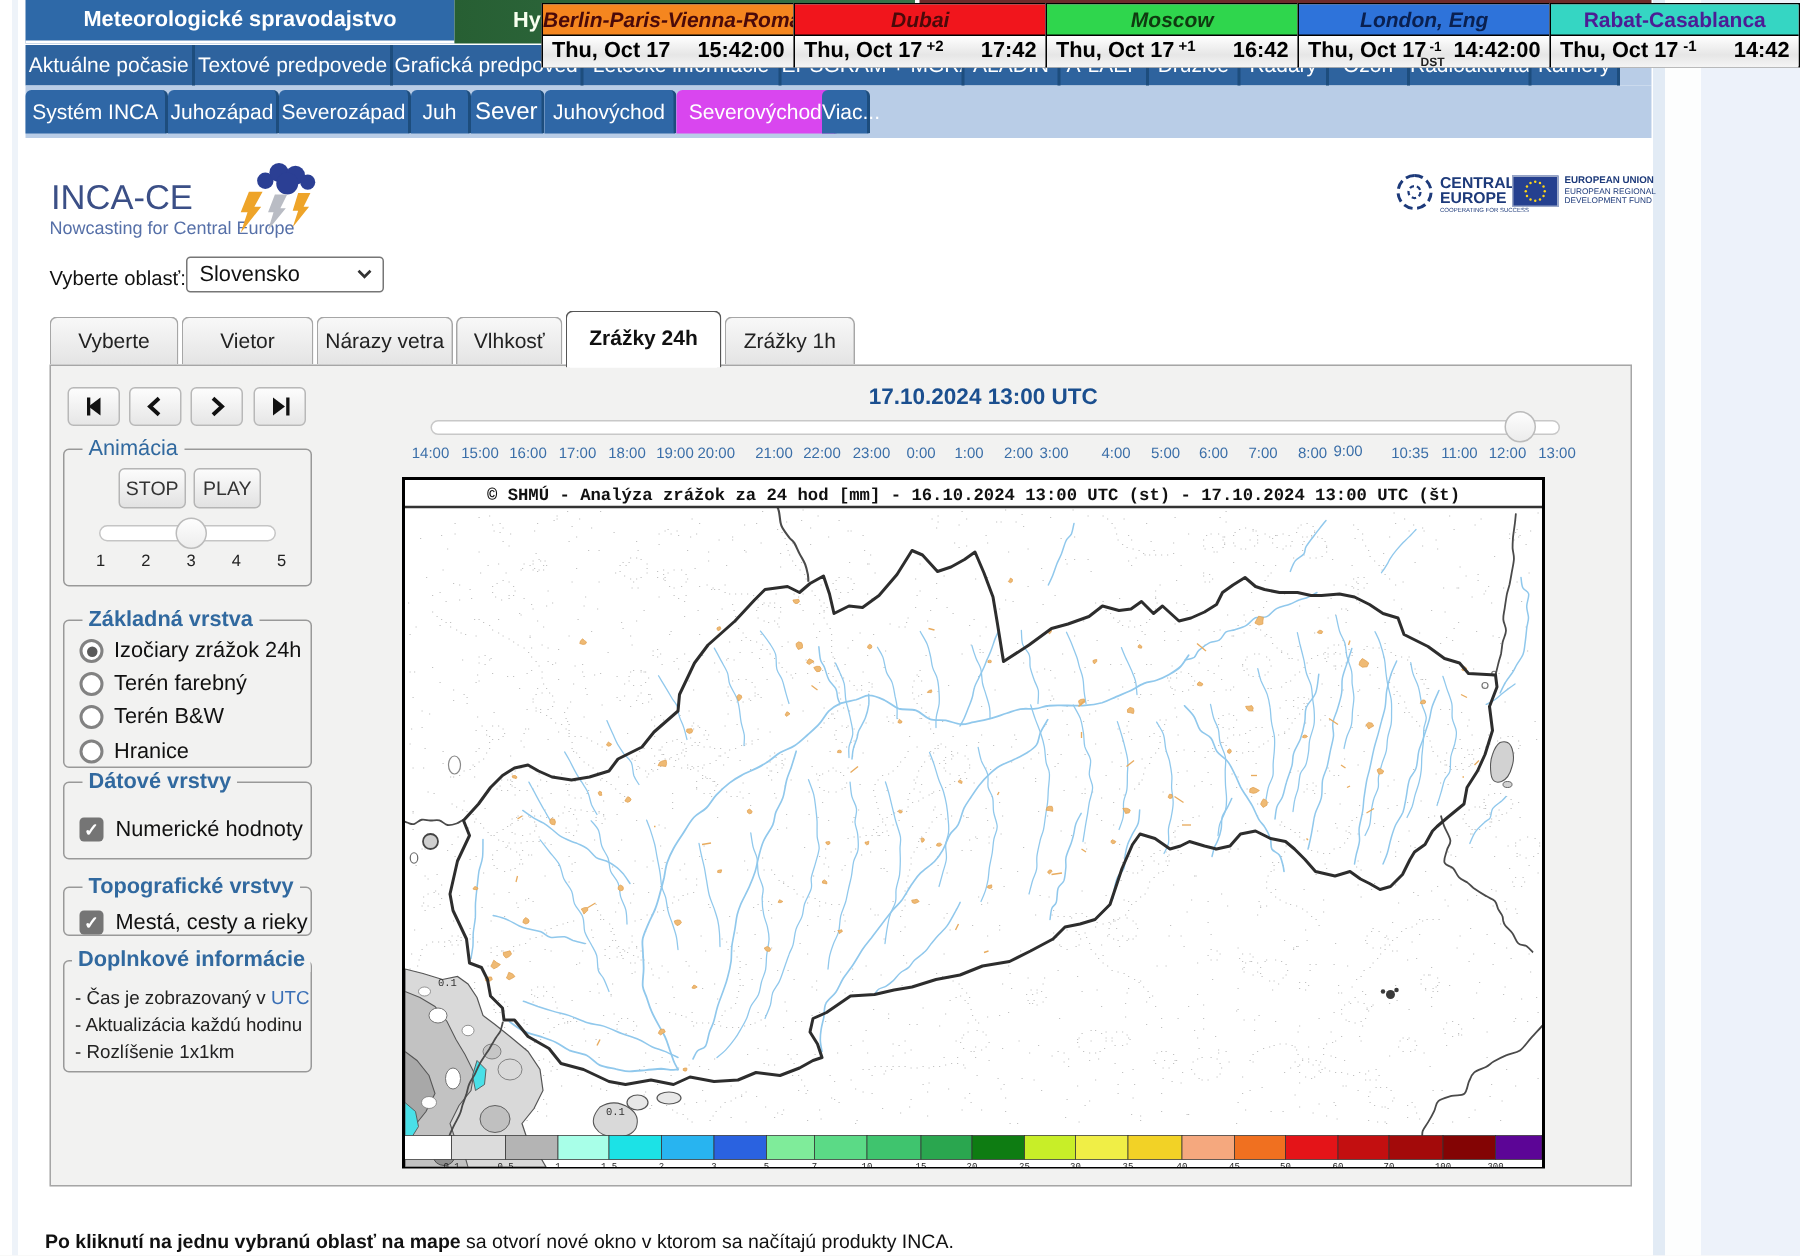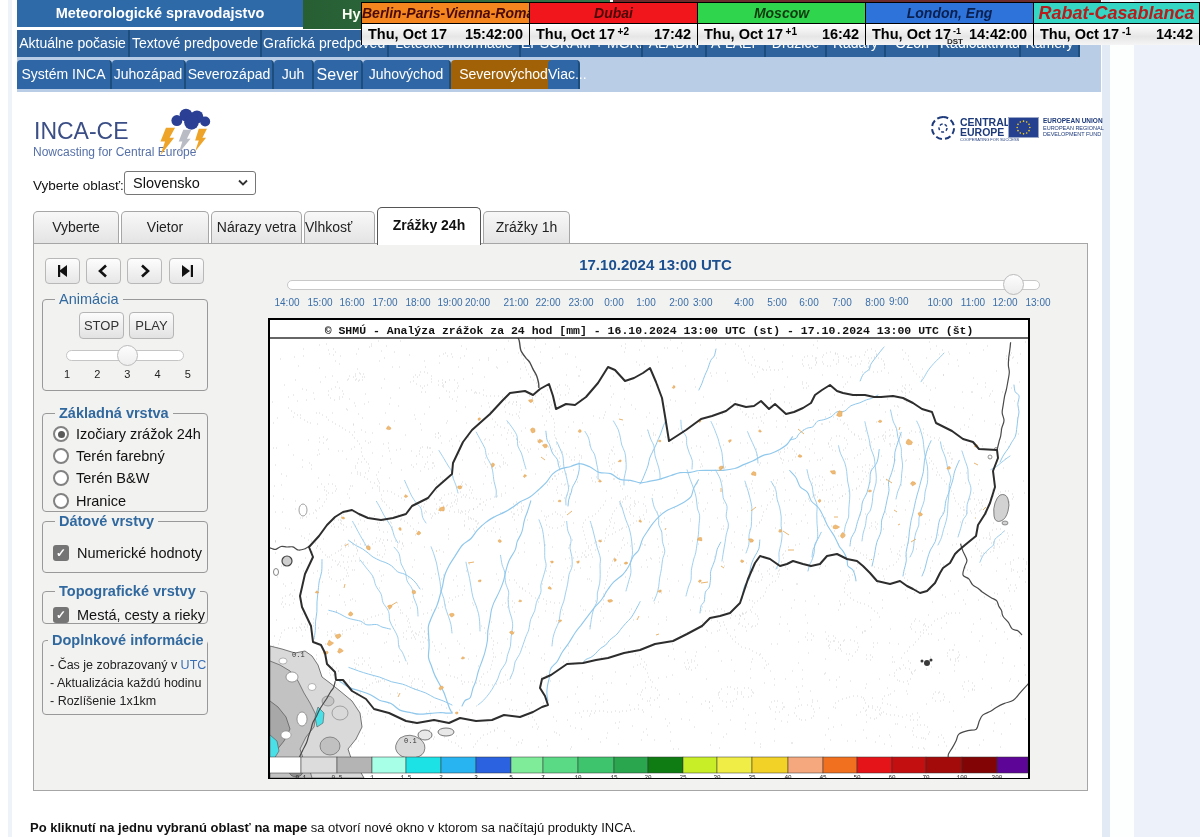--- a/index.html
+++ b/index.html
@@ -29,21 +29,21 @@
 <div style="position:absolute;left:940px;top:30px;width:81px;height:27px;border-right:2px solid #1d4d7d;box-sizing:border-box;text-align:center;line-height:27px;font-size:14px;color:#fff;white-space:nowrap;overflow:hidden;z-index:2">Rádioaktivita</div>
 <div style="position:absolute;left:1021px;top:30px;width:59px;height:27px;border-right:2px solid #1d4d7d;box-sizing:border-box;text-align:center;line-height:27px;font-size:14px;color:#fff;white-space:nowrap;overflow:hidden;z-index:2">Kamery</div>
 <div class="abs" style="left:1080px;top:45px;width:21px;height:12px;background:#b9cde7"></div>
 <div class="abs" style="left:17px;top:57px;width:1084px;height:35px;background:#b9cde7"></div>
 <div style="position:absolute;left:17px;top:60px;width:95px;height:29px;background:#2f67a6;border-right:2px solid #1d4d7d;box-sizing:border-box;text-align:center;line-height:29px;font-size:14px;color:#fff;border-radius:4px 4px 0 0;z-index:2">Systém INCA</div>
 <div style="position:absolute;left:112px;top:60px;width:74px;height:29px;background:#2f67a6;border-right:2px solid #1d4d7d;box-sizing:border-box;text-align:center;line-height:29px;font-size:14px;color:#fff;border-radius:4px 4px 0 0;z-index:2">Juhozápad</div>
 <div style="position:absolute;left:186px;top:60px;width:88px;height:29px;background:#2f67a6;border-right:2px solid #1d4d7d;box-sizing:border-box;text-align:center;line-height:29px;font-size:14px;color:#fff;border-radius:4px 4px 0 0;z-index:2">Severozápad</div>
 <div style="position:absolute;left:274px;top:60px;width:40px;height:29px;background:#2f67a6;border-right:2px solid #1d4d7d;box-sizing:border-box;text-align:center;line-height:29px;font-size:14px;color:#fff;border-radius:4px 4px 0 0;z-index:2">Juh</div>
 <div style="position:absolute;left:314px;top:60px;width:49px;height:29px;background:#2f67a6;border-right:2px solid #1d4d7d;box-sizing:border-box;text-align:center;line-height:29px;font-size:16px;color:#fff;border-radius:4px 4px 0 0;z-index:2">Sever</div>
 <div style="position:absolute;left:363px;top:60px;width:88px;height:29px;background:#2f67a6;border-right:2px solid #1d4d7d;box-sizing:border-box;text-align:center;line-height:29px;font-size:14px;color:#fff;border-radius:4px 4px 0 0;z-index:2">Juhovýchod</div>
-<div style="position:absolute;left:451px;top:60px;width:107px;height:29px;background:#a16207;border-right:2px solid #1d4d7d;box-sizing:border-box;text-align:center;line-height:29px;font-size:14px;color:#fff;border-radius:4px 4px 0 0;z-index:2">Severovýchod</div>
+<div style="position:absolute;left:451px;top:60px;width:107px;height:29px;background:#d946ef;border-right:2px solid #1d4d7d;box-sizing:border-box;text-align:center;line-height:29px;font-size:14px;color:#fff;border-radius:4px 4px 0 0;z-index:2">Severovýchod</div>
 <div style="position:absolute;left:548px;top:60px;width:32px;height:29px;background:#2f67a6;border-right:2px solid #1d4d7d;box-sizing:border-box;text-align:center;line-height:29px;font-size:14px;color:#fff;border-radius:4px 4px 0 0;z-index:2">Viac...</div>
 
 <div style="position:absolute;left:361px;top:2px;width:839px;height:43px;z-index:50">
     <div style="position:absolute;left:0px;top:0;width:169px;height:43px;border:1px solid #000;box-sizing:border-box;background:#fff">
       <div style="height:20px;background:#f5861f;border-bottom:1px solid #000;text-align:center;font-style:italic;font-weight:bold;font-size:14px;color:#4a0a0a;line-height:20px;white-space:nowrap;overflow:hidden">Berlin-Paris-Vienna-Roma</div>
       <div style="height:21px;background:linear-gradient(#ffffff,#e6e6e6 60%,#f5f5f5);position:relative;font-weight:bold;font-size:14.5px;color:#000;line-height:21px">
         <span style="position:absolute;left:6px">Thu, Oct 17</span>
         <span style="position:absolute;right:6px">15:42:00</span>
       </div>
     </div>
@@ -66,21 +66,21 @@
     <div style="position:absolute;left:504px;top:0;width:169px;height:43px;border:1px solid #000;box-sizing:border-box;background:#fff">
       <div style="height:20px;background:#2e73da;border-bottom:1px solid #000;text-align:center;font-style:italic;font-weight:bold;font-size:14px;color:#0a2050;line-height:20px;white-space:nowrap;overflow:hidden">London, Eng</div>
       <div style="height:21px;background:linear-gradient(#ffffff,#e6e6e6 60%,#f5f5f5);position:relative;font-weight:bold;font-size:14.5px;color:#000;line-height:21px">
         <span style="position:absolute;left:6px">Thu, Oct 17</span>
         <span style="position:absolute;right:6px">14:42:00</span>
         <span style="position:absolute;right:70px;top:7px;font-size:8px;color:#222">DST</span>
         <span style="position:absolute;right:72px;top:-3px;font-size:9px;font-weight:bold">-1</span>
       </div>
     </div>
     <div style="position:absolute;left:672px;top:0;width:167px;height:43px;border:1px solid #000;box-sizing:border-box;background:#fff">
-      <div style="height:20px;background:#35d6c3;border-bottom:1px solid #000;text-align:center;font-style:italic;font-weight:bold;font-size:18px;color:#b91c1c;line-height:20px;white-space:nowrap;overflow:hidden">Rabat-Casablanca</div>
+      <div style="height:20px;background:#35d6c3;border-bottom:1px solid #000;text-align:center;font-weight:bold;font-size:14px;color:#4c1d95;line-height:20px;white-space:nowrap;overflow:hidden">Rabat-Casablanca</div>
       <div style="height:21px;background:linear-gradient(#ffffff,#e6e6e6 60%,#f5f5f5);position:relative;font-weight:bold;font-size:14.5px;color:#000;line-height:21px">
         <span style="position:absolute;left:6px">Thu, Oct 17</span>
         <span style="position:absolute;right:6px">14:42</span>
         <span style="position:absolute;right:68px;top:-3px;font-size:10px;font-weight:bold">-1</span>
       </div>
     </div>
   </div>
 
 <div style="position:absolute;left:33px;top:103px;width:260px;height:58px">
 <div style="position:absolute;left:1px;top:15px;font-size:23px;color:#3b4f86">INCA-CE</div>
@@ -125,21 +125,21 @@
   </div>
 
 <div class="abs" style="left:33px;top:178px;font-size:13.5px;color:#111">Vyberte oblasť:</div>
 <div class="abs" style="left:124px;top:171px;width:132px;height:24px;border:1px solid #767676;border-radius:3px;background:#fff;box-sizing:border-box;font-size:14.5px;color:#111;line-height:22px;padding-left:8px">Slovensko<svg style="position:absolute;right:7px;top:7px" width="10" height="8" viewBox="0 0 10 8">
       <path d="M1 1.5l4 4 4-4" fill="none" stroke="#333" stroke-width="1.8"></path>
     </svg></div>
 
 <div style="position:absolute;left:33px;top:211px;width:86px;height:32px;background:linear-gradient(#f8f8f8,#e4e4e4);border:1px solid #a6a6a6;border-bottom:none;border-radius:5px 5px 0 0;box-sizing:border-box;text-align:center;line-height:30px;font-size:14px;color:#222">Vyberte</div>
 <div style="position:absolute;left:121px;top:211px;width:88px;height:32px;background:linear-gradient(#f8f8f8,#e4e4e4);border:1px solid #a6a6a6;border-bottom:none;border-radius:5px 5px 0 0;box-sizing:border-box;text-align:center;line-height:30px;font-size:14px;color:#222">Vietor</div>
 <div style="position:absolute;left:211px;top:211px;width:91px;height:32px;background:linear-gradient(#f8f8f8,#e4e4e4);border:1px solid #a6a6a6;border-bottom:none;border-radius:5px 5px 0 0;box-sizing:border-box;text-align:center;line-height:30px;font-size:14px;color:#222">Nárazy vetra</div>
-<div style="position:absolute;left:304px;top:211px;width:71px;height:32px;background:linear-gradient(#f8f8f8,#e4e4e4);border:1px solid #a6a6a6;border-bottom:none;border-radius:5px 5px 0 0;box-sizing:border-box;line-height:30px;font-size:14px;color:#222">Vlhkosť</div>
+<div style="position:absolute;left:304px;top:211px;width:71px;height:32px;background:linear-gradient(#f8f8f8,#e4e4e4);border:1px solid #a6a6a6;border-bottom:none;border-radius:5px 5px 0 0;box-sizing:border-box;text-align:center;line-height:30px;font-size:14px;color:#222">Vlhkosť</div>
 <div style="position:absolute;left:377px;top:207px;width:104px;height:38px;background:#fff;border:1px solid #555;border-bottom:none;border-radius:5px 5px 0 0;box-sizing:border-box;text-align:center;line-height:34px;font-size:14px;font-weight:bold;color:#111;z-index:5">Zrážky 24h</div>
 <div style="position:absolute;left:483px;top:211px;width:87px;height:32px;background:linear-gradient(#f8f8f8,#e4e4e4);border:1px solid #a6a6a6;border-bottom:none;border-radius:5px 5px 0 0;box-sizing:border-box;text-align:center;line-height:30px;font-size:14px;color:#222">Zrážky 1h</div>
 <div class="abs" style="left:33px;top:243px;width:1055px;height:548px;background:#f2f2f1;border:1px solid #a6a6a6;box-sizing:border-box"></div>
 <div class="abs" style="left:378px;top:242px;width:102px;height:3px;background:#fff;z-index:6"></div>
 
 <div style="position:absolute;left:45px;top:258px;width:35px;height:26px;background:linear-gradient(#fdfdfd,#e6e6e6);border:1px solid #b8b8b8;border-radius:4px;box-sizing:border-box"><svg width="33" height="24" viewBox="0 0 33 24">
       <path d="M12 6v12h2.2V6z" fill="#111"></path>
       <path d="M21 6l-8 6 8 6z" fill="#111"></path>
     </svg></div>
 <div style="position:absolute;left:86px;top:258px;width:35px;height:26px;background:linear-gradient(#fdfdfd,#e6e6e6);border:1px solid #b8b8b8;border-radius:4px;box-sizing:border-box"><svg width="33" height="24" viewBox="0 0 33 24">
@@ -168,21 +168,21 @@
 <span style="position:absolute;left:596px;top:297px;width:36px;text-align:center;font-size:10px;color:#3a6ea8">0:00</span>
 <span style="position:absolute;left:628px;top:297px;width:36px;text-align:center;font-size:10px;color:#3a6ea8">1:00</span>
 <span style="position:absolute;left:661px;top:297px;width:36px;text-align:center;font-size:10px;color:#3a6ea8">2:00</span>
 <span style="position:absolute;left:693px;top:297px;width:36px;font-size:10px;color:#3a6ea8">3:00</span>
 <span style="position:absolute;left:726px;top:297px;width:36px;text-align:center;font-size:10px;color:#3a6ea8">4:00</span>
 <span style="position:absolute;left:759px;top:297px;width:36px;text-align:center;font-size:10px;color:#3a6ea8">5:00</span>
 <span style="position:absolute;left:791px;top:297px;width:36px;text-align:center;font-size:10px;color:#3a6ea8">6:00</span>
 <span style="position:absolute;left:824px;top:297px;width:36px;text-align:center;font-size:10px;color:#3a6ea8">7:00</span>
 <span style="position:absolute;left:857px;top:297px;width:36px;text-align:center;font-size:10px;color:#3a6ea8">8:00</span>
 <span style="position:absolute;left:889px;top:296px;width:36px;font-size:10px;color:#3a6ea8">9:00</span>
-<span style="position:absolute;left:922px;top:297px;width:36px;text-align:center;font-size:10px;color:#3a6ea8">10:00</span>
+<span style="position:absolute;left:922px;top:297px;width:36px;text-align:center;font-size:10px;color:#3a6ea8">10:35</span>
 <span style="position:absolute;left:955px;top:297px;width:36px;text-align:center;font-size:10px;color:#3a6ea8">11:00</span>
 <span style="position:absolute;left:987px;top:297px;width:36px;text-align:center;font-size:10px;color:#3a6ea8">12:00</span>
 <span style="position:absolute;left:1020px;top:297px;width:36px;text-align:center;font-size:10px;color:#3a6ea8">13:00</span>
 
 <div style="position:absolute;left:42px;top:299px;width:166px;height:92px;box-sizing:border-box;border:1px solid #999;border-radius:4px">
     <span style="position:absolute;left:12px;top:-9px;padding:0 4px;font-size:14.5px;font-weight:normal;color:#31699f;background:#f2f2f1;white-space:nowrap">Animácia</span>
     <div style="position:absolute;left:36px;top:12px;width:45px;height:27px;background:linear-gradient(#fcfcfc,#e2e2e2);border:1px solid #b5b5b5;border-radius:4px;font-size:13px;color:#333;text-align:center;line-height:25px;box-sizing:border-box">STOP</div>
     <div style="position:absolute;left:86px;top:12px;width:45px;height:27px;background:linear-gradient(#fcfcfc,#e2e2e2);border:1px solid #b5b5b5;border-radius:4px;font-size:13px;color:#333;text-align:center;line-height:25px;box-sizing:border-box">PLAY</div>
     <div style="position:absolute;left:23px;top:50px;width:118px;height:11px;background:#fff;border:1px solid #c5c5c5;border-radius:6px;box-sizing:border-box"></div>
     <div style="position:absolute;left:74px;top:45px;width:21px;height:21px;background:linear-gradient(#fdfdfd,#eee);border:1px solid #bbb;border-radius:50%;box-sizing:border-box"></div>

